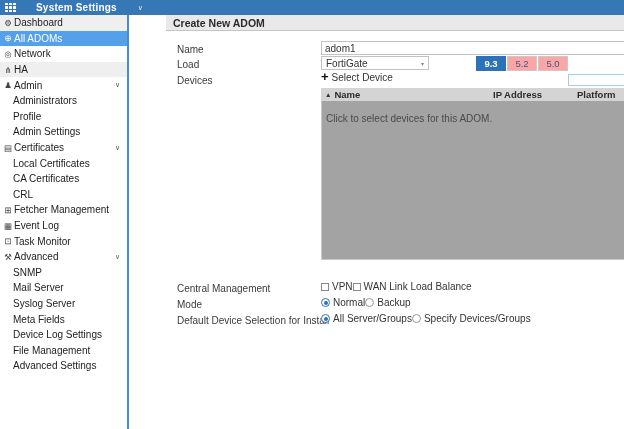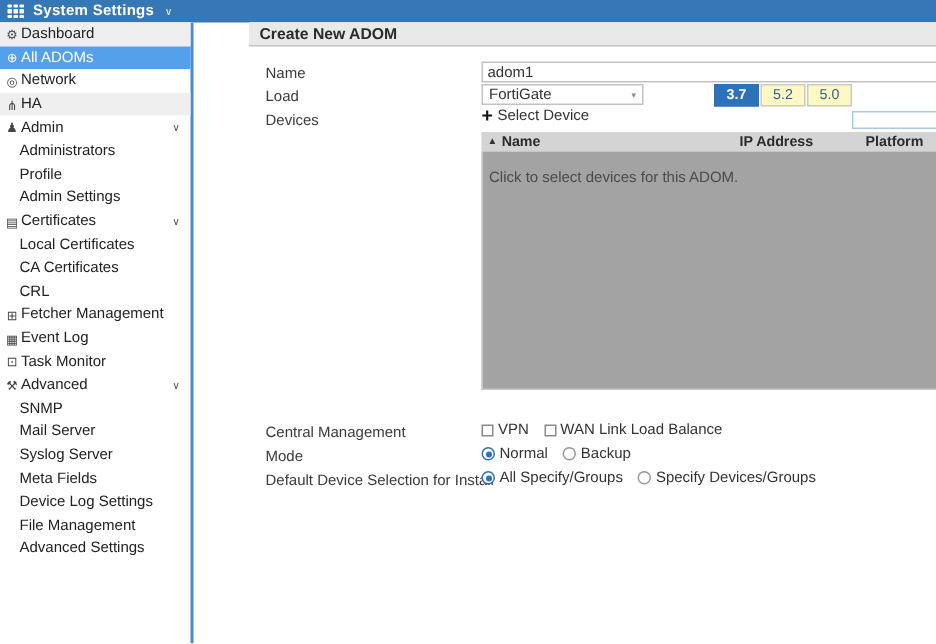--- a/index.html
+++ b/index.html
@@ -2,21 +2,21 @@
 <html style="--c-topbar: #3677b5; --c-active: #54a0ea; --c-accent: #2d72b8; --c-search: #a9c9e9;"><head>
 <meta charset="utf-8">
 <style>
   * { box-sizing: border-box; margin: 0; padding: 0; }
   html,body { width:624px; height:429px; overflow:hidden; background:#fff;
     font-family:"Liberation Sans", sans-serif; }
   #stage { position:relative; width:624px; height:429px; background:#fff; }
 
   
   .topbar { position:absolute; left:0; top:0; width:624px; height:15px;
-    background:var(--c-topbar,#3677b5); display:flex; align-items:center; gap:6px;
+    background:var(--c-topbar,#3677b5); display:flex; align-items:center; gap:20px;
     padding-left:5px; }
   .logo { display:grid; grid-template-columns:repeat(3,3px); grid-auto-rows:2.6px;
     gap:1px; cursor:pointer; }
   .logo i { background:#fff; border-radius:0.5px; }
   .topbar-title { color:#fff; font-size:10px; font-weight:bold; letter-spacing:.2px;
     cursor:pointer; }
   .topbar-caret { color:#e8f1fa; font-size:7px; margin-left:1px; margin-top:1px; }
 
   
   .sidebar { position:absolute; left:0; top:15px; width:129px; height:414px;
@@ -45,21 +45,21 @@
     padding:0 3px; height:14px; }
   #name-input { left:155px; top:26px; width:334px; }
 
   .dropdown { position:absolute; left:155px; top:41px; width:108px; height:14px;
     border:1px solid #c2c2c2; background:#fff; display:flex; align-items:center;
     font-size:10px; color:#333; padding:0 4px; cursor:pointer; }
   .dd-caret { margin-left:auto; font-size:6px; color:#888; }
 
   #versions { position:absolute; left:310px; top:41px; display:flex; gap:1px; }
   .ver { min-width:30px; height:15px; font-family:"Liberation Sans", sans-serif;
-    font-size:9.5px; border:1px solid #c9c9c9; background:#fef9c3; color:#2d5f93;
+    font-size:9.5px; border:1px solid #c9c9c9; background:#fca5a5; color:#2d5f93;
     cursor:pointer; padding:0 4px; }
   .ver.sel { background:var(--c-accent,#2d72b8); border-color:var(--c-accent,#2d72b8);
     color:#fff; font-weight:bold; }
 
   #select-device-btn { position:absolute; left:155px; top:56px; display:flex;
     align-items:center; gap:3px; cursor:pointer; }
   .plus { font-size:13px; font-weight:bold; color:#111; line-height:12px; }
   .sd-label { font-size:10px; color:#333; }
   #device-search { left:402px; top:59px; width:96px; height:12px;
     border:1px solid var(--c-search,#a9c9e9); }
@@ -68,21 +68,21 @@
   #thead { display:flex; background:#d4d4d4; height:13px; align-items:center; }
   .th { font-size:9.5px; font-weight:bold; color:#2b2b2b; padding-left:4px;
     display:flex; align-items:center; cursor:pointer; white-space:nowrap; }
   .th0 { width:168px; } .th1 { width:84px; } .th2 { flex:1; }
   .sort { font-size:6.5px; margin-right:3px; color:#333; }
   #tbody { height:159px; border:1px solid #c9c9c9; border-top:none; background:#a3a3a3;
     padding:7px 4px; cursor:pointer; }
   #tbody span { font-size:10px; color:#4a4a4a; }
 
   .opt-row { position:absolute; left:155px; display:flex; align-items:center;
-    gap:10px; }
+    }
   #central-opts { top:266px; } #mode-opts { top:282px; } #default-opts { top:298px; }
   .opt { display:flex; align-items:center; gap:3px; cursor:pointer; }
   .opt .txt { font-size:10px; color:#333; }
   .cb { width:8px; height:8px; border:1px solid #8a8a8a; background:#fff; flex:none; }
   .radio { width:9px; height:9px; border:1px solid #999; border-radius:50%;
     background:#fff; flex:none; position:relative; }
   .radio.sel { border-color:var(--c-accent,#2d72b8); }
   .radio.sel::after { content:""; position:absolute; left:1.5px; top:1.5px;
     width:4px; height:4px; border-radius:50%; background:var(--c-accent,#2d72b8); }
 </style>
@@ -199,21 +199,21 @@
 
     <span class="flabel" style="top:29px">Name</span>
     <input id="name-input" class="text-input" type="text" value="adom1" style="">
 
     <span class="flabel" style="top:44px">Load</span>
     <div class="dropdown">
       <span>FortiGate</span>
       <span class="dd-caret">▾</span>
     </div>
     <div id="versions">
-        <button class="ver sel">3.7</button>
+        <button class="ver sel">9.3</button>
         <button class="ver">5.2</button>
         <button class="ver">5.0</button>
       </div>
 
     <span class="flabel" style="top:60px">Devices</span>
     <div id="select-device-btn">
       <span class="plus">+</span>
       <span class="sd-label">Select Device</span>
     </div>
     <input id="device-search" class="text-input" type="text" style="">
@@ -257,21 +257,21 @@
         <span class="opt">
           <span class="radio"></span>
           <span class="txt">Backup</span>
         </span>
       </div>
 
     <span class="flabel" style="top:300px">Default Device Selection for Install</span>
     <div id="default-opts" class="opt-row">
         <span class="opt">
           <span class="radio sel"></span>
-          <span class="txt">All Specify/Groups</span>
+          <span class="txt">All Server/Groups</span>
         </span>
         <span class="opt">
           <span class="radio"></span>
           <span class="txt">Specify Devices/Groups</span>
         </span>
       </div>
   </div>
 
 </div>
 

